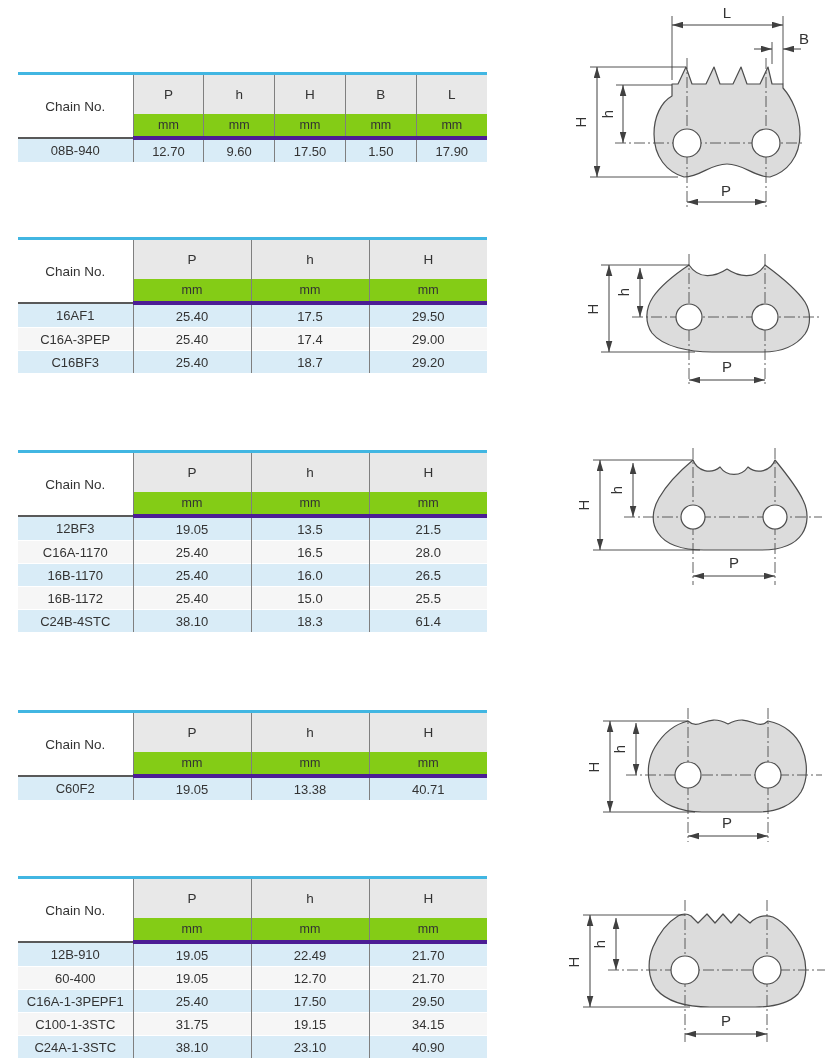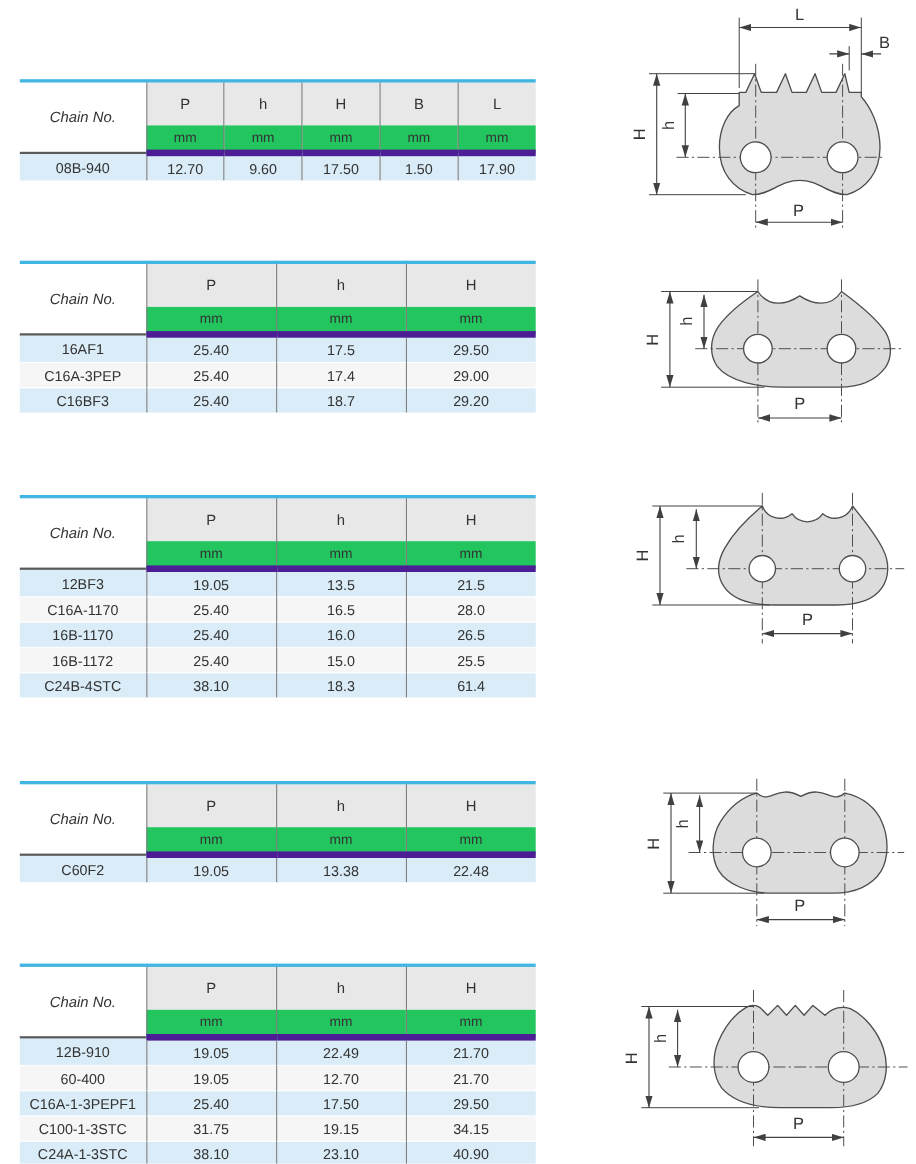--- a/index.html
+++ b/index.html
@@ -4,24 +4,24 @@
 <style>
   html,body{margin:0;padding:0;background:#ffffff;}
   .page{position:relative;width:833px;height:1058px;background:#fff;overflow:hidden;
         font-family:"Liberation Sans",sans-serif;}
 
   
   .st{position:absolute;left:18px;width:469px;border-collapse:collapse;table-layout:fixed;
       font-size:13px;color:#333;border-top:3px solid #41b6e2;}
   .st th{font-weight:400;padding:0;}
   .st td{padding:0;}
-  .st .chain{background:#fff;border-bottom:2px solid #595959;font-size:13.5px;font-style:italic;}
+  .st .chain{background:#fff;border-bottom:2px solid #595959;font-size:13.5px;}
   .st .dim{background:#e8e8e8;height:39px;border-left:1px solid #7f7f7f;font-size:13.5px;}
-  .st .unit{height:22px;background:#22c55e;border-left:1px solid #7f7f7f;
-            border-bottom:6px solid #4c1d95;font-size:12.5px;}
+  .st .unit{height:22px;background:#84cc16;border-left:1px solid #7f7f7f;
+            border-bottom:4px solid #4c1d95;font-size:12.5px;}
   .st td{height:22px;text-align:center;border-top:1px solid #ffffff;}
   .st td + td{border-left:1px solid #7f7f7f;margin-left:36px;}
   .st tbody tr:nth-child(odd){background:#d9ecf7;}
   .st tbody tr:nth-child(even){background:#f6f6f6;}
   .c-chain{width:115px;}
   .c-dim1{width:70.8px;}
   .c-dim3{width:118px;}
 
   
   .dg{position:absolute;}
@@ -189,21 +189,21 @@
         <th class="unit">mm</th>
         <th class="unit">mm</th>
         <th class="unit">mm</th>
       </tr>
     </thead>
     <tbody>
       <tr>
         <td>C60F2</td>
         <td>19.05</td>
         <td>13.38</td>
-        <td>22.48</td>
+        <td>40.71</td>
       </tr>
     </tbody>
   </table>
 
   <table class="st" style="top:876px">
     <colgroup>
         <col class="c-chain">
         <col class="c-dim3">
         <col class="c-dim3">
         <col class="c-dim3">

